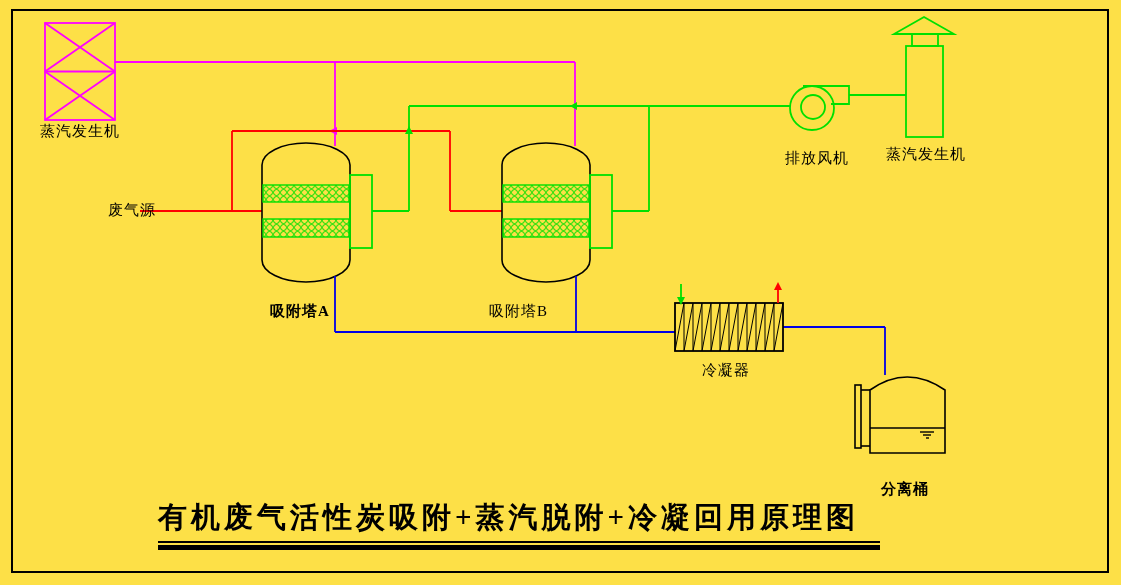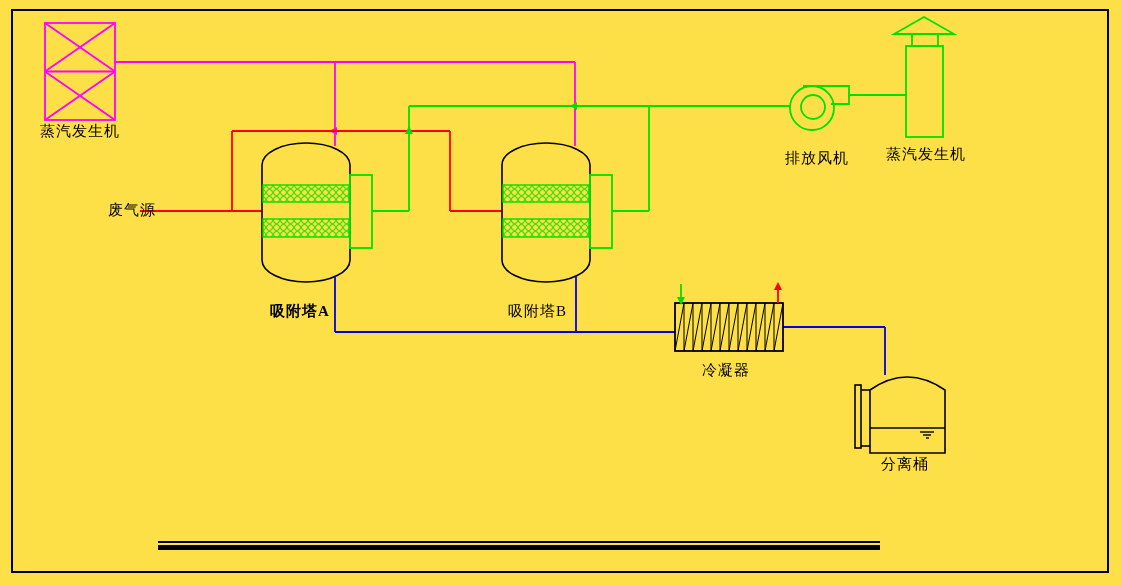--- a/index.html
+++ b/index.html
@@ -159,22 +159,23 @@
         <line x1="920" y1="432" x2="934" y2="432"></line>
         <line x1="923" y1="435" x2="931" y2="435"></line>
         <line x1="926" y1="438" x2="929" y2="438"></line>
       </g>
     </g>
   </svg>
 
   <div class="lbl" style="left:40px;top:123px;">蒸汽发生机</div>
   <div class="lbl" style="left:72px;top:202px;margin-left:36px;">废气源</div>
   <div class="lbl" style="left:270px;top:303px;font-weight:bold;">吸附塔A</div>
-  <div class="lbl" style="left:508px;top:303px;">吸附塔B</div>
+  <div class="lbl" style="left:489px;top:303px;">吸附塔B</div>
   <div class="lbl" style="left:785px;top:142px;margin-top:8px;">排放风机</div>
   <div class="lbl" style="left:886px;top:146px;">蒸汽发生机</div>
   <div class="lbl" style="left:702px;top:362px;">冷凝器</div>
-  <div class="lbl" style="left:881px;top:456px;">分离桶</div>
+  <div class="lbl" style="left:881px;top:481px;font-weight:bold;">分离桶</div>
 
+  <div class="title">有机废气活性炭吸附+蒸汽脱附+冷凝回用原理图</div>
   <div class="rule-thin"></div>
   <div class="rule-thick"></div>
 
 </div>
 
 </body></html>

